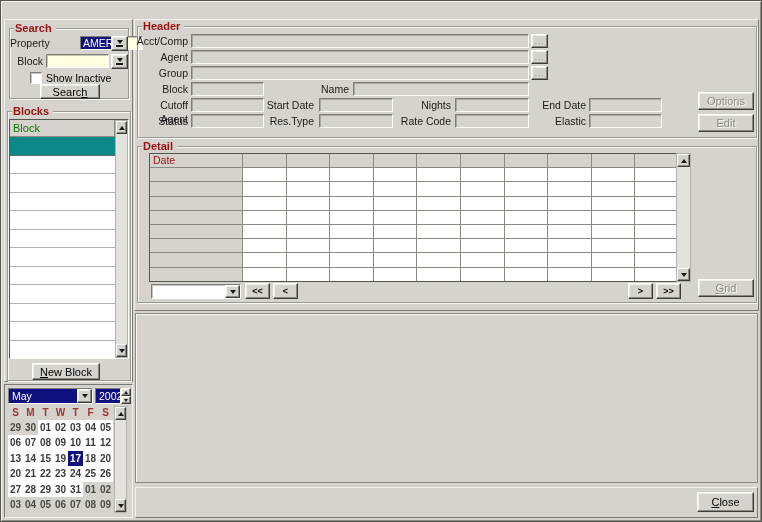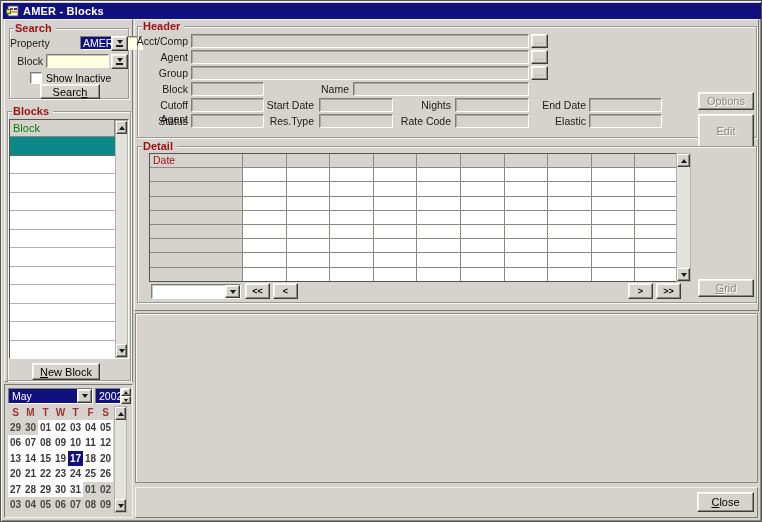--- a/index.html
+++ b/index.html
@@ -66,33 +66,20 @@
   .checkbox{width:12px;height:12px;background:#fff;border:1px solid;border-color:#7e7e78 #fdfdf8 #fdfdf8 #7e7e78;
     box-shadow:inset 1px 1px 0 rgba(90,90,85,.35);}
   .hl{background:#10107e;color:#fff;}
   .pad2{padding-left:2px;line-height:13px;font-size:10.5px;}
 </style>
 </head>
 <body>
 
 <div class="window">
 
-  <div class="abs titlebar">
-    <span style="display:inline-flex;">
-      <svg width="13" height="12">
-          <rect x="2" y="1" width="10" height="10" fill="#fdfdf8" stroke="#55554f"></rect>
-          <rect x="4" y="3" width="3" height="2" fill="#c03030"></rect>
-          <rect x="8" y="3" width="3" height="2" fill="#2828a0"></rect>
-          <rect x="4" y="6" width="7" height="2" fill="#e0a818"></rect>
-          <rect x="0" y="4" width="5" height="5" fill="#208040"></rect>
-          <rect x="1" y="5" width="3" height="3" fill="#f4e24a"></rect>
-        </svg>
-    </span>
-    <span class="titletext">AMER - Blocks</span>
-  </div>
 
   <div class="abs raisedp" style="left:3px;top:18px;width:129px;height:363px;"></div>
   <div class="abs sunkenp" style="left:3px;top:383px;width:129px;height:134px;"></div>
   <div class="abs raisedp" style="left:133px;top:18px;width:625px;height:292px;"></div>
   <div class="abs" style="left:134px;top:312px;width:623px;height:170px;border:1px solid #8a8a84;box-shadow:inset 1px 1px 0 #f6f6f2;"></div>
   <div class="abs raisedp" style="left:134px;top:486px;width:623px;height:31px;"></div>
 
   <div class="abs etched" style="left:8px;top:27px;width:120px;height:71px;">
     <span class="legend">Search</span>
     <span class="flabel" style="left:0;top:7px;width:33px;">Property</span>
@@ -276,21 +263,21 @@
   <span class="flabel" style="left:133px;top:113px;width:54px;">Status</span>
   <div class="field abs" style="left:190px;top:113px;width:73px;"></div>
   <span class="flabel" style="left:261px;top:113px;width:52px;">Res.Type</span>
   <div class="field abs" style="left:318px;top:113px;width:74px;"></div>
   <span class="flabel" style="left:398px;top:113px;width:52px;">Rate Code</span>
   <div class="field abs" style="left:454px;top:113px;width:74px;"></div>
   <span class="flabel" style="left:533px;top:113px;width:52px;">Elastic</span>
   <div class="field abs" style="left:588px;top:113px;width:73px;"></div>
 
   <button class="btn disabled abs" style="left:697px;top:91px;width:56px;height:18px;">Options</button>
-  <button class="btn disabled abs" style="left:697px;top:113px;width:56px;height:34px;">Edit</button>
+  <button class="btn disabled abs" style="left:697px;top:113px;width:56px;height:18px;">Edit</button>
 
   <div class="abs etched" style="left:136px;top:145px;width:620px;height:157px;">
     <span class="legend">Detail</span>
   </div>
   <div class="abs dgrid" style="left:148px;top:152px;grid-template-columns:92px repeat(10,42.6px);grid-auto-rows:13.2px;">
       <div class="dcell gray datehead">Date</div>
       <div class="dcell gray"></div>
       <div class="dcell gray"></div>
       <div class="dcell gray"></div>
       <div class="dcell gray"></div>

